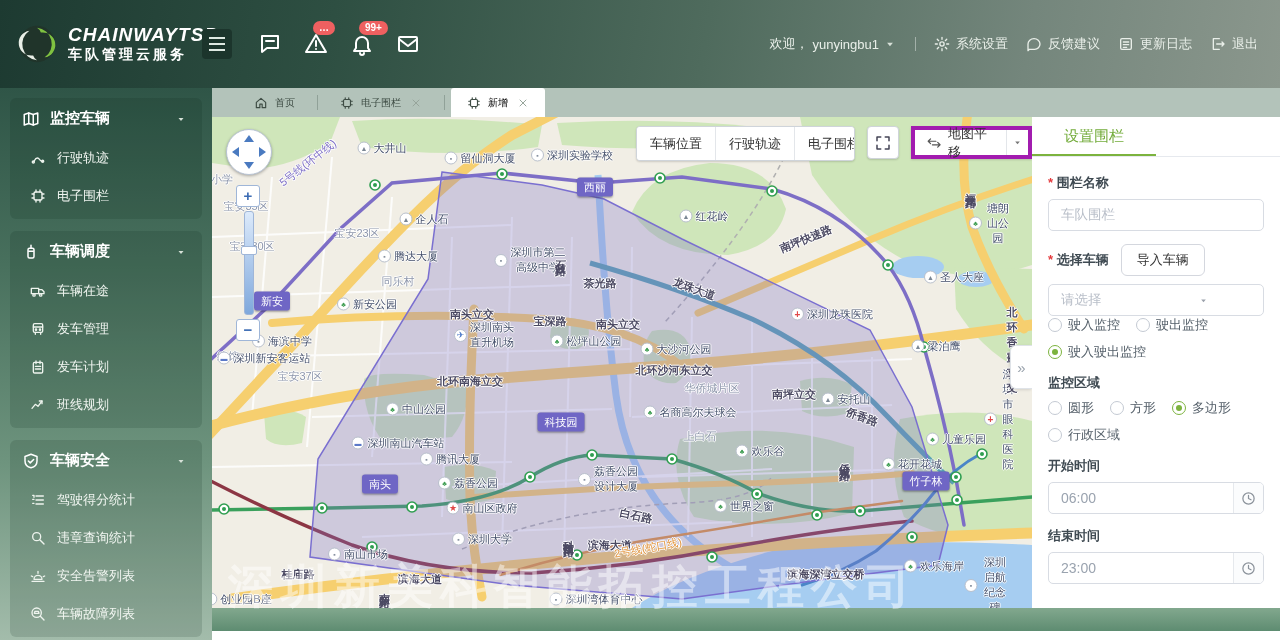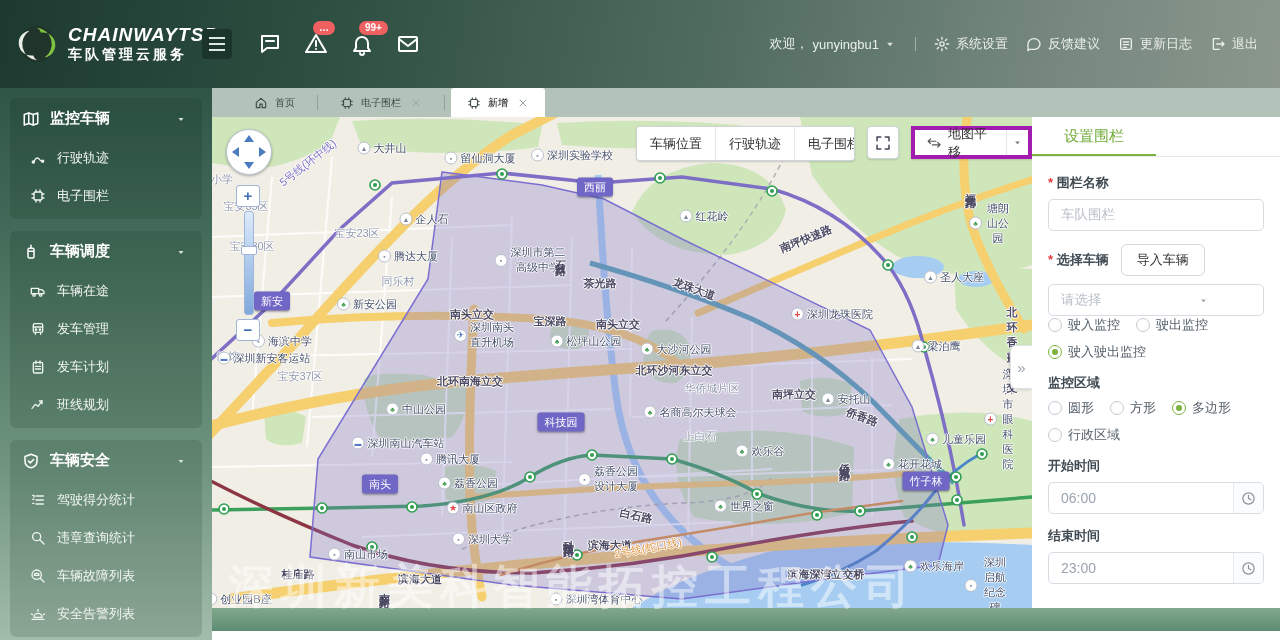--- a/index.html
+++ b/index.html
@@ -386,36 +386,36 @@
               <svg viewBox="0 0 24 24" fill="none" stroke="currentColor" stroke-width="2" stroke-linecap="round" stroke-linejoin="round">
                 <circle cx="10" cy="10" r="6"></circle>
                 <path d="M15 15l6 6"></path>
               </svg>
             </span>
             <span>违章查询统计</span>
           </div>
           <div class="sitem">
             <span class="ic">
               <svg viewBox="0 0 24 24" fill="none" stroke="currentColor" stroke-width="2" stroke-linecap="round" stroke-linejoin="round">
+                <path d="M6 17a6 6 0 0 1 12 0z"></path>
+                <path d="M12 8V5M4 13l-2-1M20 13l2-1"></path>
+                <path d="M3 20h18"></path>
+              </svg>
+            </span>
+            <span>安全告警列表</span>
+          </div>
+          <div class="sitem">
+            <span class="ic">
+              <svg viewBox="0 0 24 24" fill="none" stroke="currentColor" stroke-width="2" stroke-linecap="round" stroke-linejoin="round">
                 <circle cx="10" cy="10" r="7"></circle>
                 <path d="M15.5 15.5L21 21"></path>
                 <path d="M6.5 11l1-3h5l1 3M6.5 11h7"></path>
               </svg>
             </span>
             <span>车辆故障列表</span>
-          </div>
-          <div class="sitem">
-            <span class="ic">
-              <svg viewBox="0 0 24 24" fill="none" stroke="currentColor" stroke-width="2" stroke-linecap="round" stroke-linejoin="round">
-                <path d="M6 17a6 6 0 0 1 12 0z"></path>
-                <path d="M12 8V5M4 13l-2-1M20 13l2-1"></path>
-                <path d="M3 20h18"></path>
-              </svg>
-            </span>
-            <span>安全告警列表</span>
           </div>
         </div>
       </div>
   </aside>
 
   <div class="tabbar" id="tabbar">
       <div class="tab">
         <span class="ic">
           <svg viewBox="0 0 24 24" fill="none" stroke="currentColor" stroke-width="2" stroke-linecap="round" stroke-linejoin="round">
             <path d="M4 11 L12 4 L20 11 V20 H14 V14 H10 V20 H4 Z"></path>

